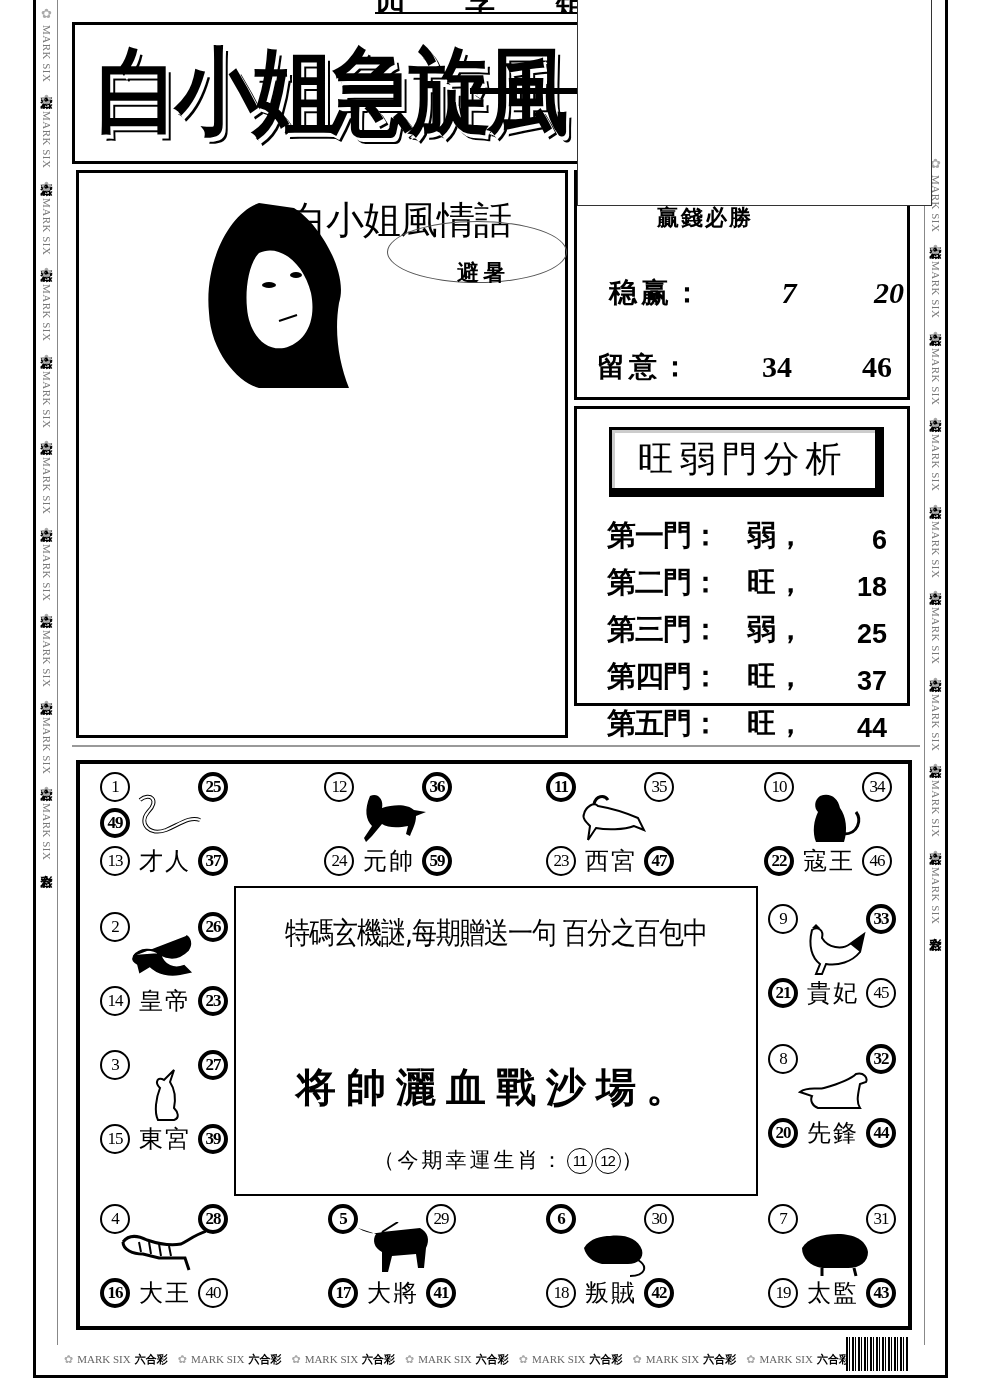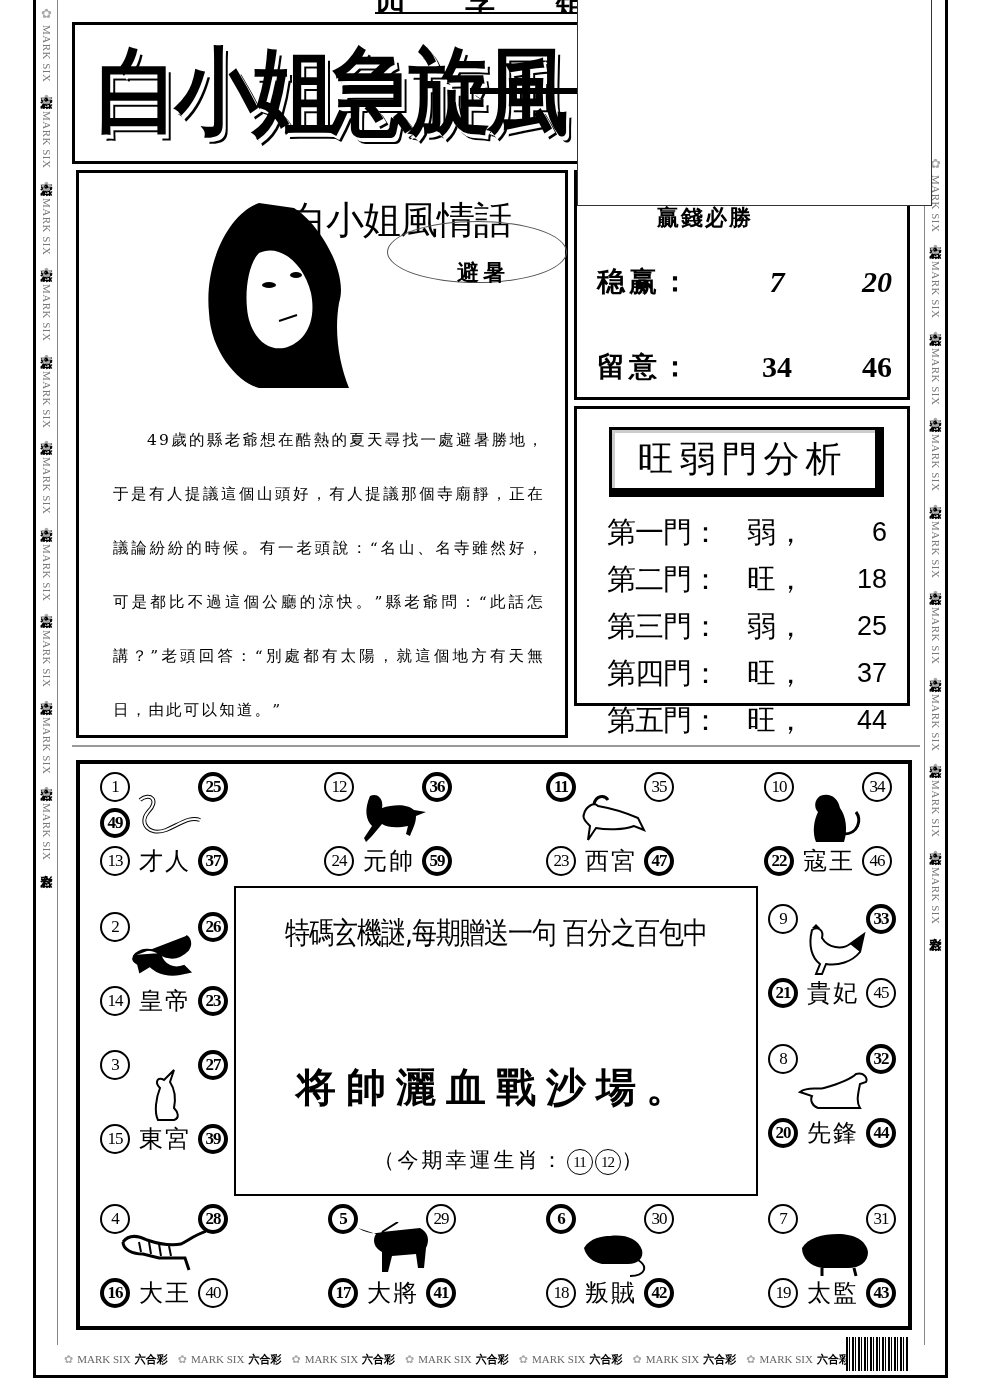--- a/index.html
+++ b/index.html
@@ -59,31 +59,31 @@
   .story-body p { text-indent: 34px; }
 
   
   .win-panel { position: absolute; left: 574px; top: 170px; width: 336px; height: 230px; border: 3px solid #000; }
   .win-title { position: absolute; left: 80px; top: 30px; font-family: "DejaVu Sans", sans-serif;
     font-weight: bold; font-size: 22px; letter-spacing: 2px; }
   .win-row { position: absolute; left: 20px; display: flex; align-items: center; font-size: 30px; font-weight: bold; }
   .win-row .lbl { width: 120px; font-family: "DejaVu Serif", serif; letter-spacing: 4px; font-size: 28px; }
   .win-row .n1 { width: 120px; text-align: center; font-style: italic; font-family: "Liberation Serif", serif; }
   .win-row .n2 { width: 80px; text-align: center; font-style: italic; font-family: "Liberation Serif", serif; }
-  .win-row.r1 { top: 90px; }
+  .win-row.r1 { top: 101px; margin-left: 12px; }
   .win-row.r2 { top: 175px; }
   .win-row.r2 .n1, .win-row.r2 .n2 { font-style: normal; }
 
   
   .gate-panel { position: absolute; left: 574px; top: 406px; width: 336px; height: 300px; border: 3px solid #000; }
   .gate-title { position: absolute; left: 32px; top: 18px; width: 275px; height: 70px; border: 3px solid #000;
     box-shadow: inset -6px -6px 0 #000, inset 3px 3px 0 #ccc; display: flex; align-items: center; justify-content: center;
     font-family: "DejaVu Sans", sans-serif; font-size: 36px; letter-spacing: 6px; padding-right: 8px; padding-bottom: 6px; }
   .gate-rows { position: absolute; left: 30px; top: 100px; width: 290px; }
-  .gate-row { display: flex; height: 47px; align-items: center; font-family: "DejaVu Sans", sans-serif; font-size: 29px; }
+  .gate-row { display: flex; height: 47px; align-items: flex-end; font-family: "DejaVu Sans", sans-serif; font-size: 29px; font-weight: bold; }
   .gate-row .g-lbl { width: 140px; letter-spacing: -1px; }
   .gate-row .g-st { width: 80px; }
   .gate-row .g-num { width: 60px; text-align: right; font-family: "Liberation Sans", sans-serif; font-size: 27px; }
 
   .divider { position: absolute; left: 72px; top: 745px; width: 848px; height: 2px; background: #999; }
 
   
   .zodiac-panel { position: absolute; left: 76px; top: 760px; width: 836px; height: 570px; border: 4px solid #000; }
   .animal-card { position: absolute; width: 130px; height: 110px; }
   .ball { position: absolute; width: 30px; height: 30px; border-radius: 50%; border: 2px solid #000;
@@ -100,21 +100,21 @@
   .animal-art { position: absolute; left: 30px; top: 18px; width: 74px; height: 56px; }
 
   .riddle-box { position: absolute; left: 154px; top: 122px; width: 524px; height: 310px; border: 2px solid #000; background: #fff; }
   .riddle-intro { position: absolute; left: 0; top: 28px; width: 100%; text-align: center;
     font-family: "DejaVu Sans", sans-serif; font-size: 25px; letter-spacing: -1px; transform: scaleY(1.2); }
   .riddle-line { position: absolute; left: 0; width: 100%; text-align: center;
     font-family: "DejaVu Serif", serif; font-weight: bold; font-size: 40px; letter-spacing: 10px; }
   .riddle-line.l1 { top: 110px; }
   .riddle-line.l2 { top: 172px; }
   .riddle-lucky { position: absolute; left: 0; top: 258px; width: 100%; text-align: center;
-    font-family: Liberation Serif, serif; font-size: 21px; letter-spacing: 3px; padding-left: 27px; }
+    font-family: Liberation Sans, sans-serif; font-size: 21px; letter-spacing: 3px; padding-left: 27px; }
   .mini-ball { display: inline-block; width: 26px; height: 26px; border: 1px solid #000; border-radius: 50%;
     font-size: 15px; line-height: 24px; text-align: center; letter-spacing: -1px; vertical-align: middle; margin: 0 1px; }
 </style>
 </head>
 <body>
 
 <div class="page-frame"></div>
 
 <div class="side-strip left" id="strip-left">
     <div class="strip-unit">
@@ -230,23 +230,20 @@
   <svg class="portrait" viewBox="0 0 160 195">
     <path d="M60 10 C30 20 5 70 10 120 C12 160 40 190 60 195 L150 195 C140 170 135 140 140 110 C150 80 120 30 95 15 Z" fill="#000"></path>
     <path d="M60 60 C80 50 105 70 112 100 C118 130 105 150 85 155 C65 158 50 140 48 115 C46 95 50 70 60 60 Z" fill="#fff"></path>
     <ellipse cx="70" cy="92" rx="7" ry="3" fill="#000"></ellipse>
     <ellipse cx="97" cy="82" rx="6" ry="3" fill="#000"></ellipse>
     <path d="M80 128 L98 122" stroke="#000" stroke-width="2"></path>
   </svg>
   <div class="story-heading">白小姐風情話</div>
   <div class="story-ellipse"></div>
   <div class="story-subheading">避暑</div>
-  <div class="story-body">
-    <p>49歲的縣老爺想在酷熱的夏天尋找一處避暑勝地，于是有人提議這個山頭好，有人提議那個寺廟靜，正在議論紛紛的時候。有一老頭說：“名山、名寺雖然好，可是都比不過這個公廳的涼快。”縣老爺問：“此話怎講？”老頭回答：“別處都有太陽，就這個地方有天無日，由此可以知道。”</p>
-  </div>
 </div>
 
 <div class="win-panel">
   <div class="win-title">贏錢必勝</div>
   <div class="win-row r1">
     <span class="lbl">稳赢：</span>
     <span class="n1">7</span>
     <span class="n2">20</span>
   </div>
   <div class="win-row r2">

